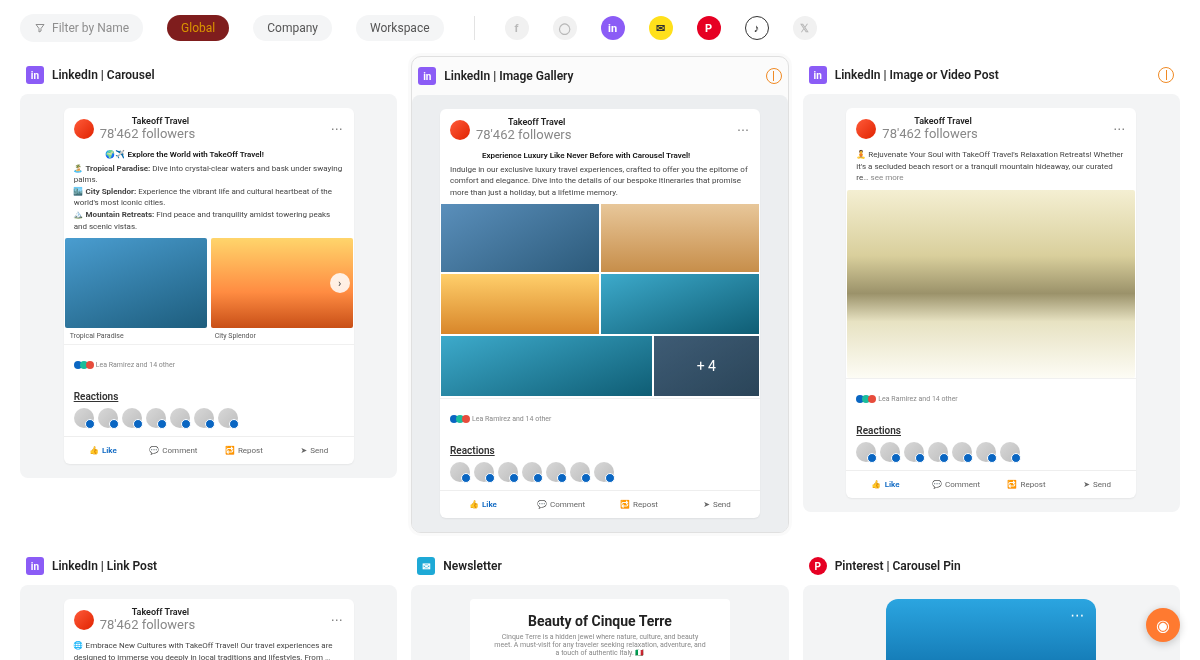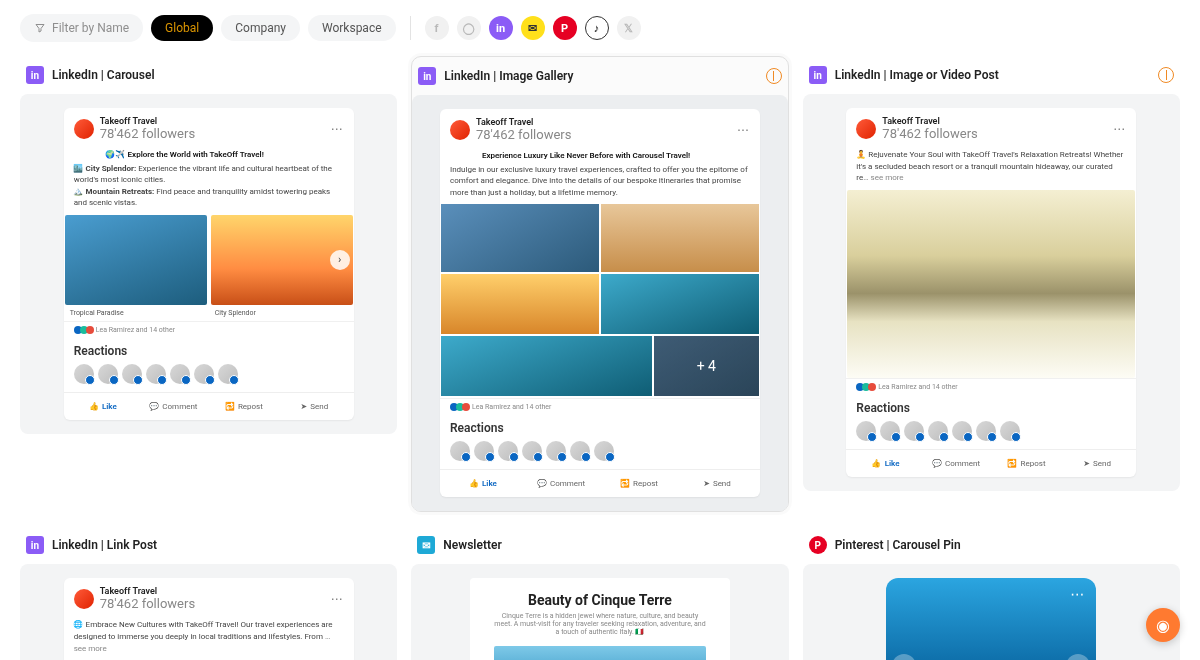--- a/index.html
+++ b/index.html
@@ -1,21 +1,21 @@
 <!DOCTYPE html>
 <html><head>
 <meta charset="utf-8">
 <style>
 * { margin:0; padding:0; box-sizing:border-box; font-family:-apple-system,BlinkMacSystemFont,"Segoe UI",Roboto,sans-serif; }
 body { background:#fff; width:1200px; height:660px; overflow:hidden; position:relative; }
 
-.topbar { display:flex; align-items:center; gap:8px; padding:14px 20px; }
+.topbar { display:flex; align-items:center; gap:24px; padding:14px 20px; }
 .filter-input { display:flex; align-items:center; gap:6px; background:#f4f5f6; border-radius:18px; padding:7px 14px; color:#8f8f8f; font-size:12px; min-width:120px; }
 .chip { background:#f4f5f6; border-radius:18px; padding:6px 14px; font-size:12px; color:#555; cursor:pointer; }
-.chip.active { background:#000000; color:#d99400; }
+.chip.active { background:#7f1d1d; color:#d99400; }
 .divider-v { width:1px; height:24px; background:#e3e3e3; margin:0 6px; }
 .soc-icon { width:24px; height:24px; border-radius:50%; display:flex; align-items:center; justify-content:center; font-size:11px; font-weight:700; }
 .soc-icon.muted { color:#b8b8b8; background:#f1f1f1; }
 .soc-linkedin { background:#8b5cf6; color:#fff; }
 .soc-pinterest { background:#e60023; color:#fff; }
 .soc-tiktok { background:#fff; border:1.5px solid #333; color:#000; }
 .soc-mailchimp { background:#ffe01b; color:#333; }
 
 .grid { display:grid; grid-template-columns:repeat(3, 1fr); gap:14px; padding:0 20px 20px; }
 
@@ -27,39 +27,39 @@
 .badge-globe::after { content:""; position:absolute; inset:2px 6.5px; background:#f08a24; }
 .plat-ic { width:18px; height:18px; border-radius:3px; display:flex; align-items:center; justify-content:center; font-size:10px; font-weight:700; }
 
 .card-body { background:#f3f4f5; padding:14px; border-radius:8px; min-height:280px; display:flex; justify-content:center; }
 .card.selected .card-body { background:#eceef0; }
 
 .post { background:#fff; border-radius:6px; width:100%; max-width:290px; font-size:8px; color:#444; display:flex; flex-direction:column; box-shadow:0 1px 2px rgba(0,0,0,.06); }
 .post.wide { max-width:320px; }
 .post-head { display:flex; align-items:center; gap:6px; padding:8px 10px; }
 .avatar { width:20px; height:20px; border-radius:50%; background:linear-gradient(135deg,#ff5b3a,#e02200); }
-.post-author { font-size:9px; font-weight:600; color:#222; }
+.post-author { font-size:9px; font-weight:600; color:#222;margin-left:32px; }
 .post-followers { font-size:13px; color:#888; }
 .dots { margin-left:auto; color:#777; font-size:12px; letter-spacing:1px; }
 .post-body { padding:0 10px 6px; line-height:1.45; }
 .post-body .title { font-weight:600; color:#111; margin-bottom:2px; font-size:8px;padding-left:32px; }
 .see-more { color:#888; }
 
 .carousel-imgs { display:flex; gap:4px; padding:0 1px; position:relative; }
 .carousel-imgs .cimg { flex:1; height:90px; border-radius:2px; background:linear-gradient(160deg,#4a9dd0,#1d5d7d); position:relative; overflow:hidden; }
 .carousel-imgs .cimg.sunset { background:linear-gradient(180deg,#ffd56b 0%,#ff8c42 60%,#c84f17 100%); }
 .carousel-nav { position:absolute; right:4px; top:50%; transform:translateY(-50%); width:20px; height:20px; border-radius:50%; background:rgba(255,255,255,.85); display:flex; align-items:center; justify-content:center; font-size:11px; }
 .cap-row { display:flex; gap:12px; padding:4px 6px; font-size:7px; }
 .cap-row > div { flex:1; color:#555; }
 
-.react-row { padding:4px 10px; display:flex; align-items:flex-end; gap:4px; border-top:1px solid #f0f0f0; }
+.react-row { padding:16px 10px; display:flex; align-items:flex-end; gap:4px; border-top:1px solid #f0f0f0; }
 .react-dots { display:flex; }
 .react-dots span { width:8px; height:8px; border-radius:50%; margin-right:-2px; }
 .react-text { font-size:7px; color:#888; }
-.react-label { padding:6px 10px 2px; font-size:12px; font-weight:600; color:#333; }
+.react-label { padding:6px 10px 2px; font-size:10px; font-weight:600; color:#333;text-decoration:underline; }
 .avatars-row { display:flex; gap:4px; padding:4px 10px 8px; }
 .avatars-row .mini { width:20px; height:20px; border-radius:50%; background:linear-gradient(135deg,#d8d8d8,#bdbdbd); position:relative; }
 .avatars-row .mini::after { content:""; position:absolute; bottom:-1px; right:-1px; width:8px; height:8px; border-radius:50%; background:#0a66c2; border:1px solid #fff; }
 
 .actions { display:flex; border-top:1px solid #eee; padding:6px 4px; }
 .actions .act { flex:1; display:flex; align-items:center; justify-content:center; gap:3px; font-size:8px; color:#666; padding:3px 0; }
 .actions .act.like { color:#0a66c2; font-weight:600; }
 
 .gallery-grid { padding:0 1px; display:grid; grid-template-columns:1fr 1fr; grid-template-rows:auto auto; gap:2px; }
 .gi { height:60px; background:linear-gradient(150deg,#5a8fbb,#2c5a7a); }
@@ -123,20 +123,21 @@
         <div class="post-head">
           <div class="avatar"></div>
           <div>
             <div class="post-author">Takeoff Travel</div>
             <div class="post-followers">78'462 followers</div>
           </div>
           <div class="dots">⋯</div>
         </div>
         <div class="post-body">
           <div class="title">🌍✈️ Explore the World with TakeOff Travel!</div>
+          <div><strong>🏝️ Tropical Paradise:</strong><span> Dive into crystal-clear waters and bask under swaying palms.</span></div>
           <div><strong>🏙️ City Splendor:</strong><span> Experience the vibrant life and cultural heartbeat of the world's most iconic cities.</span></div>
           <div><strong>🏔️ Mountain Retreats:</strong><span> Find peace and tranquility amidst towering peaks and scenic vistas.</span></div>
         </div>
         <div class="carousel-imgs">
           <div class="cimg"></div>
           <div class="cimg sunset"></div>
           <div class="carousel-nav">›</div>
         </div>
         <div class="cap-row">
           <div>Tropical Paradise</div>

